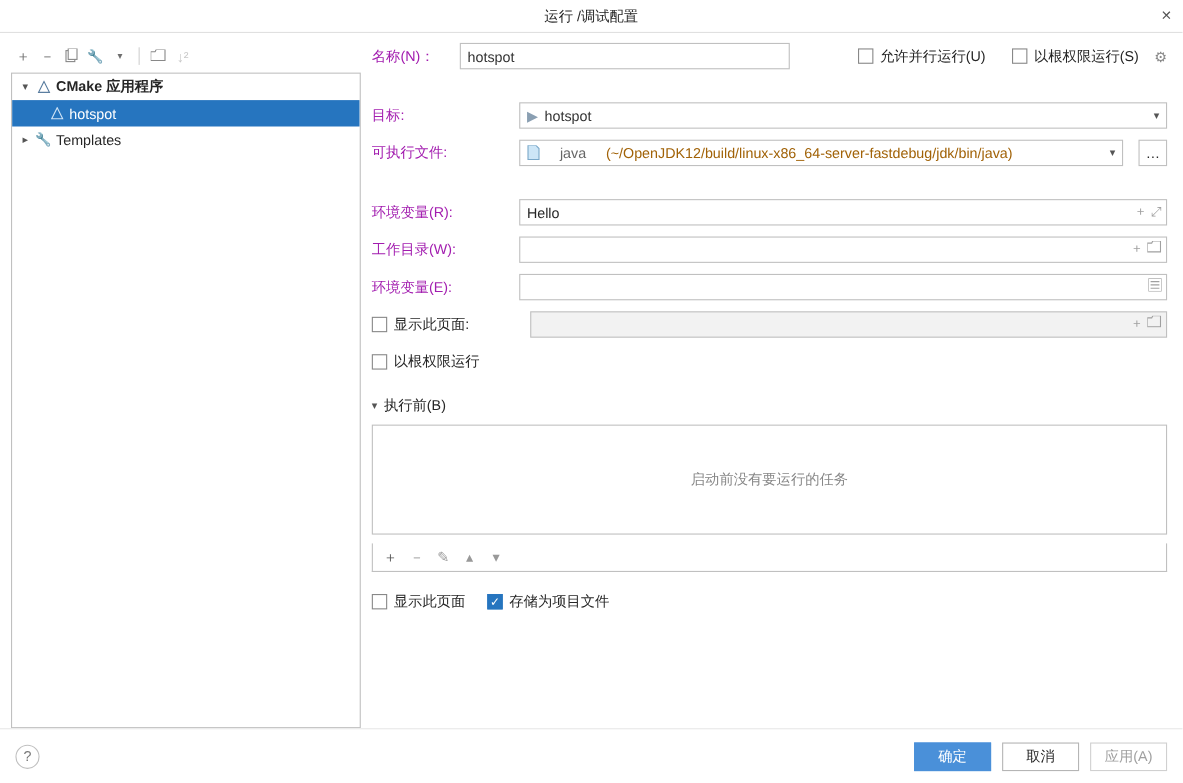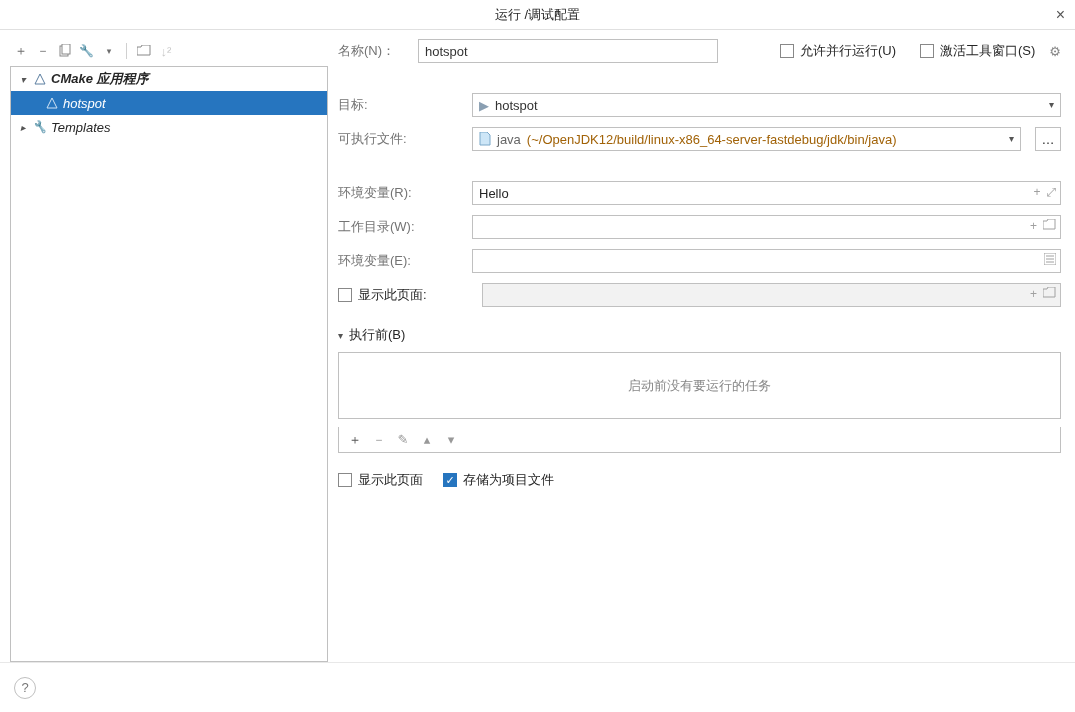--- a/index.html
+++ b/index.html
@@ -8,53 +8,53 @@
 
 .titlebar { display: flex; align-items: center; justify-content: center; height: 30px; position: relative; border-bottom: 1px solid #e0e0e0; }
 .titlebar-close { position: absolute; right: 10px; top: 6px; font-size: 16px; cursor: pointer; color: #555; }
 
 .content { display: flex; flex: 1; overflow: hidden; padding: 8px 10px 0 10px; gap: 10px; }
 
 .sidebar { width: 318px; display: flex; flex-direction: column; }
 .toolbar { display: flex; gap: 4px; padding: 4px 2px 6px 2px; align-items: center; }
 .toolbar .tbtn { width: 18px; height: 18px; display: flex; align-items: center; justify-content: center; color: #6e6e6e; cursor: pointer; }
 .toolbar .sep { width: 1px; height: 16px; background: #d0d0d0; margin: 0 4px; }
-.tree { flex: 1; border: 1px solid #c0c0c0; background: #fff; overflow: auto; font-style: italic; }
+.tree { flex: 1; border: 1px solid #c0c0c0; background: #fff; overflow: auto; }
 .tree-item { display: flex; align-items: center; height: 24px; padding-left: 6px; gap: 4px; cursor: pointer; }
 .tree-item.level2 { padding-left: 34px; }
 .tree-item.selected { background: #2675bf; color: #fff; }
 .tree-arrow { width: 12px; text-align: center; font-size: 10px; color: #555; }
 .tree-arrow.open::before { content: "▾"; }
 .tree-arrow.closed::before { content: "▸"; }
 .tree-icon { width: 14px; height: 14px; display: inline-flex; align-items: center; justify-content: center; }
 
 .main { flex: 1; display: flex; flex-direction: column; gap: 8px; padding-right: 4px; }
 .row { display: flex; align-items: center; min-height: 26px; gap: 10px; }
-.row .label { width: 124px; color: #737373; }
+.row .label { width: 124px; color: #a21caf; }
 .row.first .label { width: 70px; }
 .input, .combo, .exec-box { height: 24px; border: 1px solid #c0c0c0; background: #fff; padding: 0 6px; display: flex; align-items: center; color: #333; }
 .input { flex: none; }
 .combo, .exec-box, .field { flex: 1; }
 .field { height: 24px; border: 1px solid #c0c0c0; background: #fff; display: flex; align-items: center; padding: 0 6px; position: relative; }
 .combo { position: relative; padding-right: 20px; }
 .combo .caret { position: absolute; right: 6px; top: 5px; font-size: 10px; color: #555; }
-.exec-box { color: #888; gap: 6px; padding-right: 20px; position: relative; }
+.exec-box { color: #888; gap: 18px; padding-right: 20px; position: relative; }
 .exec-box .caret { position: absolute; right: 6px; top: 5px; font-size: 10px; color: #555; }
 .dots-btn { width: 26px; height: 24px; border: 1px solid #c0c0c0; display: flex; align-items: center; justify-content: center; cursor: pointer; margin-left: 4px; }
 
 .trail-icons { position: absolute; right: 4px; top: 3px; display: flex; gap: 6px; color: #a0a0a0; }
 .trail-icons span { cursor: pointer; font-size: 12px; }
 
 .checkbox { width: 14px; height: 14px; border: 1px solid #888; display: inline-flex; align-items: center; justify-content: center; font-size: 11px; background: #fff; }
 .checkbox.checked { background: #2675bf; border-color: #2675bf; color: #fff; }
 .chk-row { display: flex; align-items: center; gap: 6px; }
 
 .section-header { display: flex; align-items: center; gap: 6px; margin-top: 10px; color: #262626; }
 .section-header .arrow { font-size: 10px; color: #555; }
-.before-box { border: 1px solid #c0c0c0; height: 67px; display: flex; align-items: center; justify-content: center; color: #888; }
+.before-box { border: 1px solid #c0c0c0; height: 100px; display: flex; align-items: center; justify-content: center; color: #888; }
 .before-toolbar { border: 1px solid #c0c0c0; border-top: none; height: 26px; display: flex; align-items: center; gap: 8px; padding: 0 8px; color: #999; }
 .before-toolbar .tbtn { cursor: pointer; width: 16px; text-align: center; }
 .before-toolbar .tbtn.enabled { color: #555; }
 
 .gear-icon { color: #888; font-size: 13px; margin-left: 4px; cursor: pointer; }
 
 .footer { height: 50px; display: flex; align-items: center; justify-content: space-between; padding: 0 14px; border-top: 1px solid #e8e8e8; }
 .help-btn { width: 22px; height: 22px; border: 1px solid #c0c0c0; border-radius: 11px; display: flex; align-items: center; justify-content: center; color: #777; cursor: pointer; }
 .footer-btns { display: flex; gap: 10px; }
 .btn { min-width: 70px; height: 26px; border: 1px solid #b5b5b5; background: #fff; display: flex; align-items: center; justify-content: center; cursor: pointer; padding: 0 12px; }
@@ -128,21 +128,21 @@
         <div class="input" style="width:300px;">
           <span>hotspot</span>
         </div>
         <div style="flex:1"></div>
         <div class="chk-row">
           <span class="checkbox"></span>
           <span>允许并行运行(U)</span>
         </div>
         <div class="chk-row" style="margin-left:14px;">
           <span class="checkbox"></span>
-          <span>激活工具窗口(S)</span>
+          <span>以根权限运行(S)</span>
         </div>
         <span class="gear-icon">⚙</span>
       </div>
 
       <div style="height:12px;"></div>
 
       <div class="row">
         <span class="label">目标:</span>
         <div class="combo">
           <span style="margin-right:6px;color:#8a9fb2;">▶</span>
@@ -221,20 +221,26 @@
             <span>+</span>
             <span>
               <svg width="13" height="11" viewBox="0 0 13 11">
                   <path d="M0 2 L4 2 L5 0 L12 0 L12 10 L0 10 Z" fill="none" stroke="#a0a0a0"></path>
                 </svg>
             </span>
           </span>
         </div>
       </div>
 
+      <div class="row">
+        <div class="chk-row">
+          <span class="checkbox"></span>
+          <span>以根权限运行</span>
+        </div>
+      </div>
 
       <div class="section-header">
         <span class="arrow">▾</span>
         <span>执行前(B)</span>
       </div>
       <div class="before-box">
         <span>启动前没有要运行的任务</span>
       </div>
       <div class="before-toolbar">
         <span class="tbtn enabled">＋</span>
@@ -252,14 +258,25 @@
         <div class="chk-row">
           <span class="checkbox checked">✓</span>
           <span>存储为项目文件</span>
         </div>
       </div>
     </div>
   </div>
 
   <div class="footer">
     <div class="help-btn">?</div>
+    <div class="footer-btns">
+      <div class="btn primary">
+          <span>确定</span>
+        </div>
+      <div class="btn">
+          <span>取消</span>
+        </div>
+      <div class="btn disabled">
+          <span>应用(A)</span>
+        </div>
+    </div>
   </div>
 </div>
 
 </body></html>

